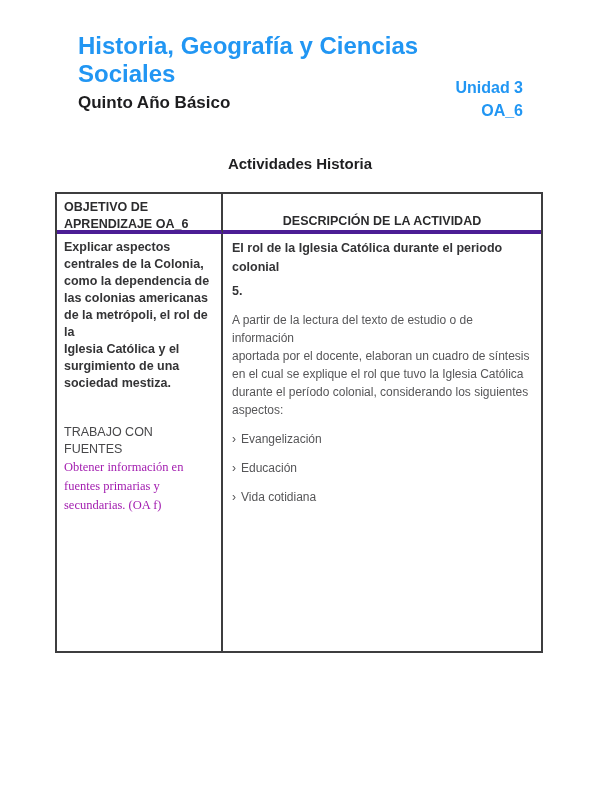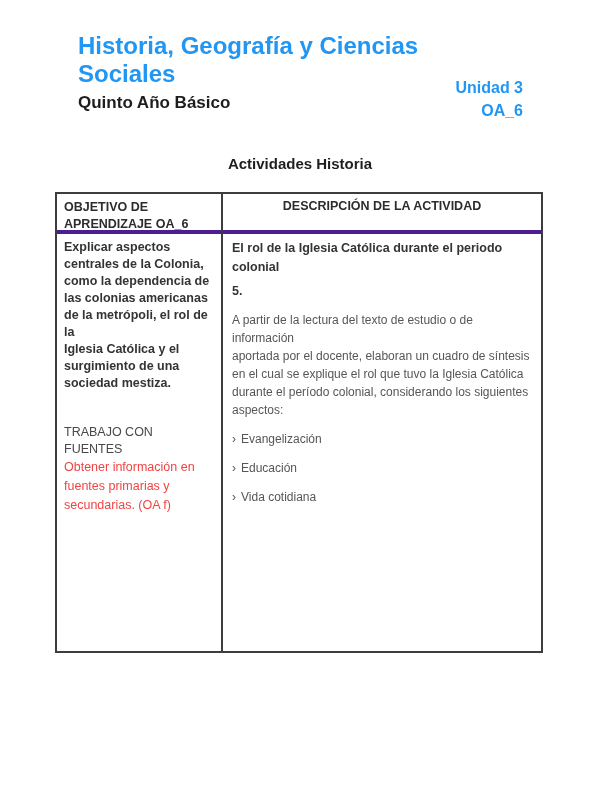--- a/index.html
+++ b/index.html
@@ -56,41 +56,42 @@
   .col-divider { border-right:2px solid #3d3d3f; }
   .row-divider { border-bottom:4px solid #4c1d95; }
 
   .th-left {
     padding:5px 6px 0 7px;
     font-size:12.5px; font-weight:bold; line-height:17px;
     color:#2c2c2e;
     white-space:pre-line;
   }
   .th-right {
-    padding-top:5px;
+    padding-top:20px;
     text-align:center;
     font-size:12.5px; font-weight:bold;
     color:#2c2c2e;
   }
 
   .td-left { padding:5px 8px 16px 7px; }
   .objective-text {
     font-size:12.5px; font-weight:bold; line-height:17px;
     color:#343436;
     white-space:pre-line;
   }
   .sources-heading {
     margin-top:32px;
     font-size:12.5px; line-height:17px;
     color:#48484a;
   }
   .sources-text {
     font-size:12.5px; line-height:19px;
-    color:#ef4444;
+    color:#a21caf;
     white-space:pre-line;
+    font-family:Liberation Serif, serif;
   }
 
   .td-right { padding:5px 10px 0 9px; }
   .activity-title {
     font-size:12.5px; font-weight:bold; line-height:19px;
     color:#343436;
     white-space:pre-line;
   }
   .activity-number {
     margin-top:5px;

